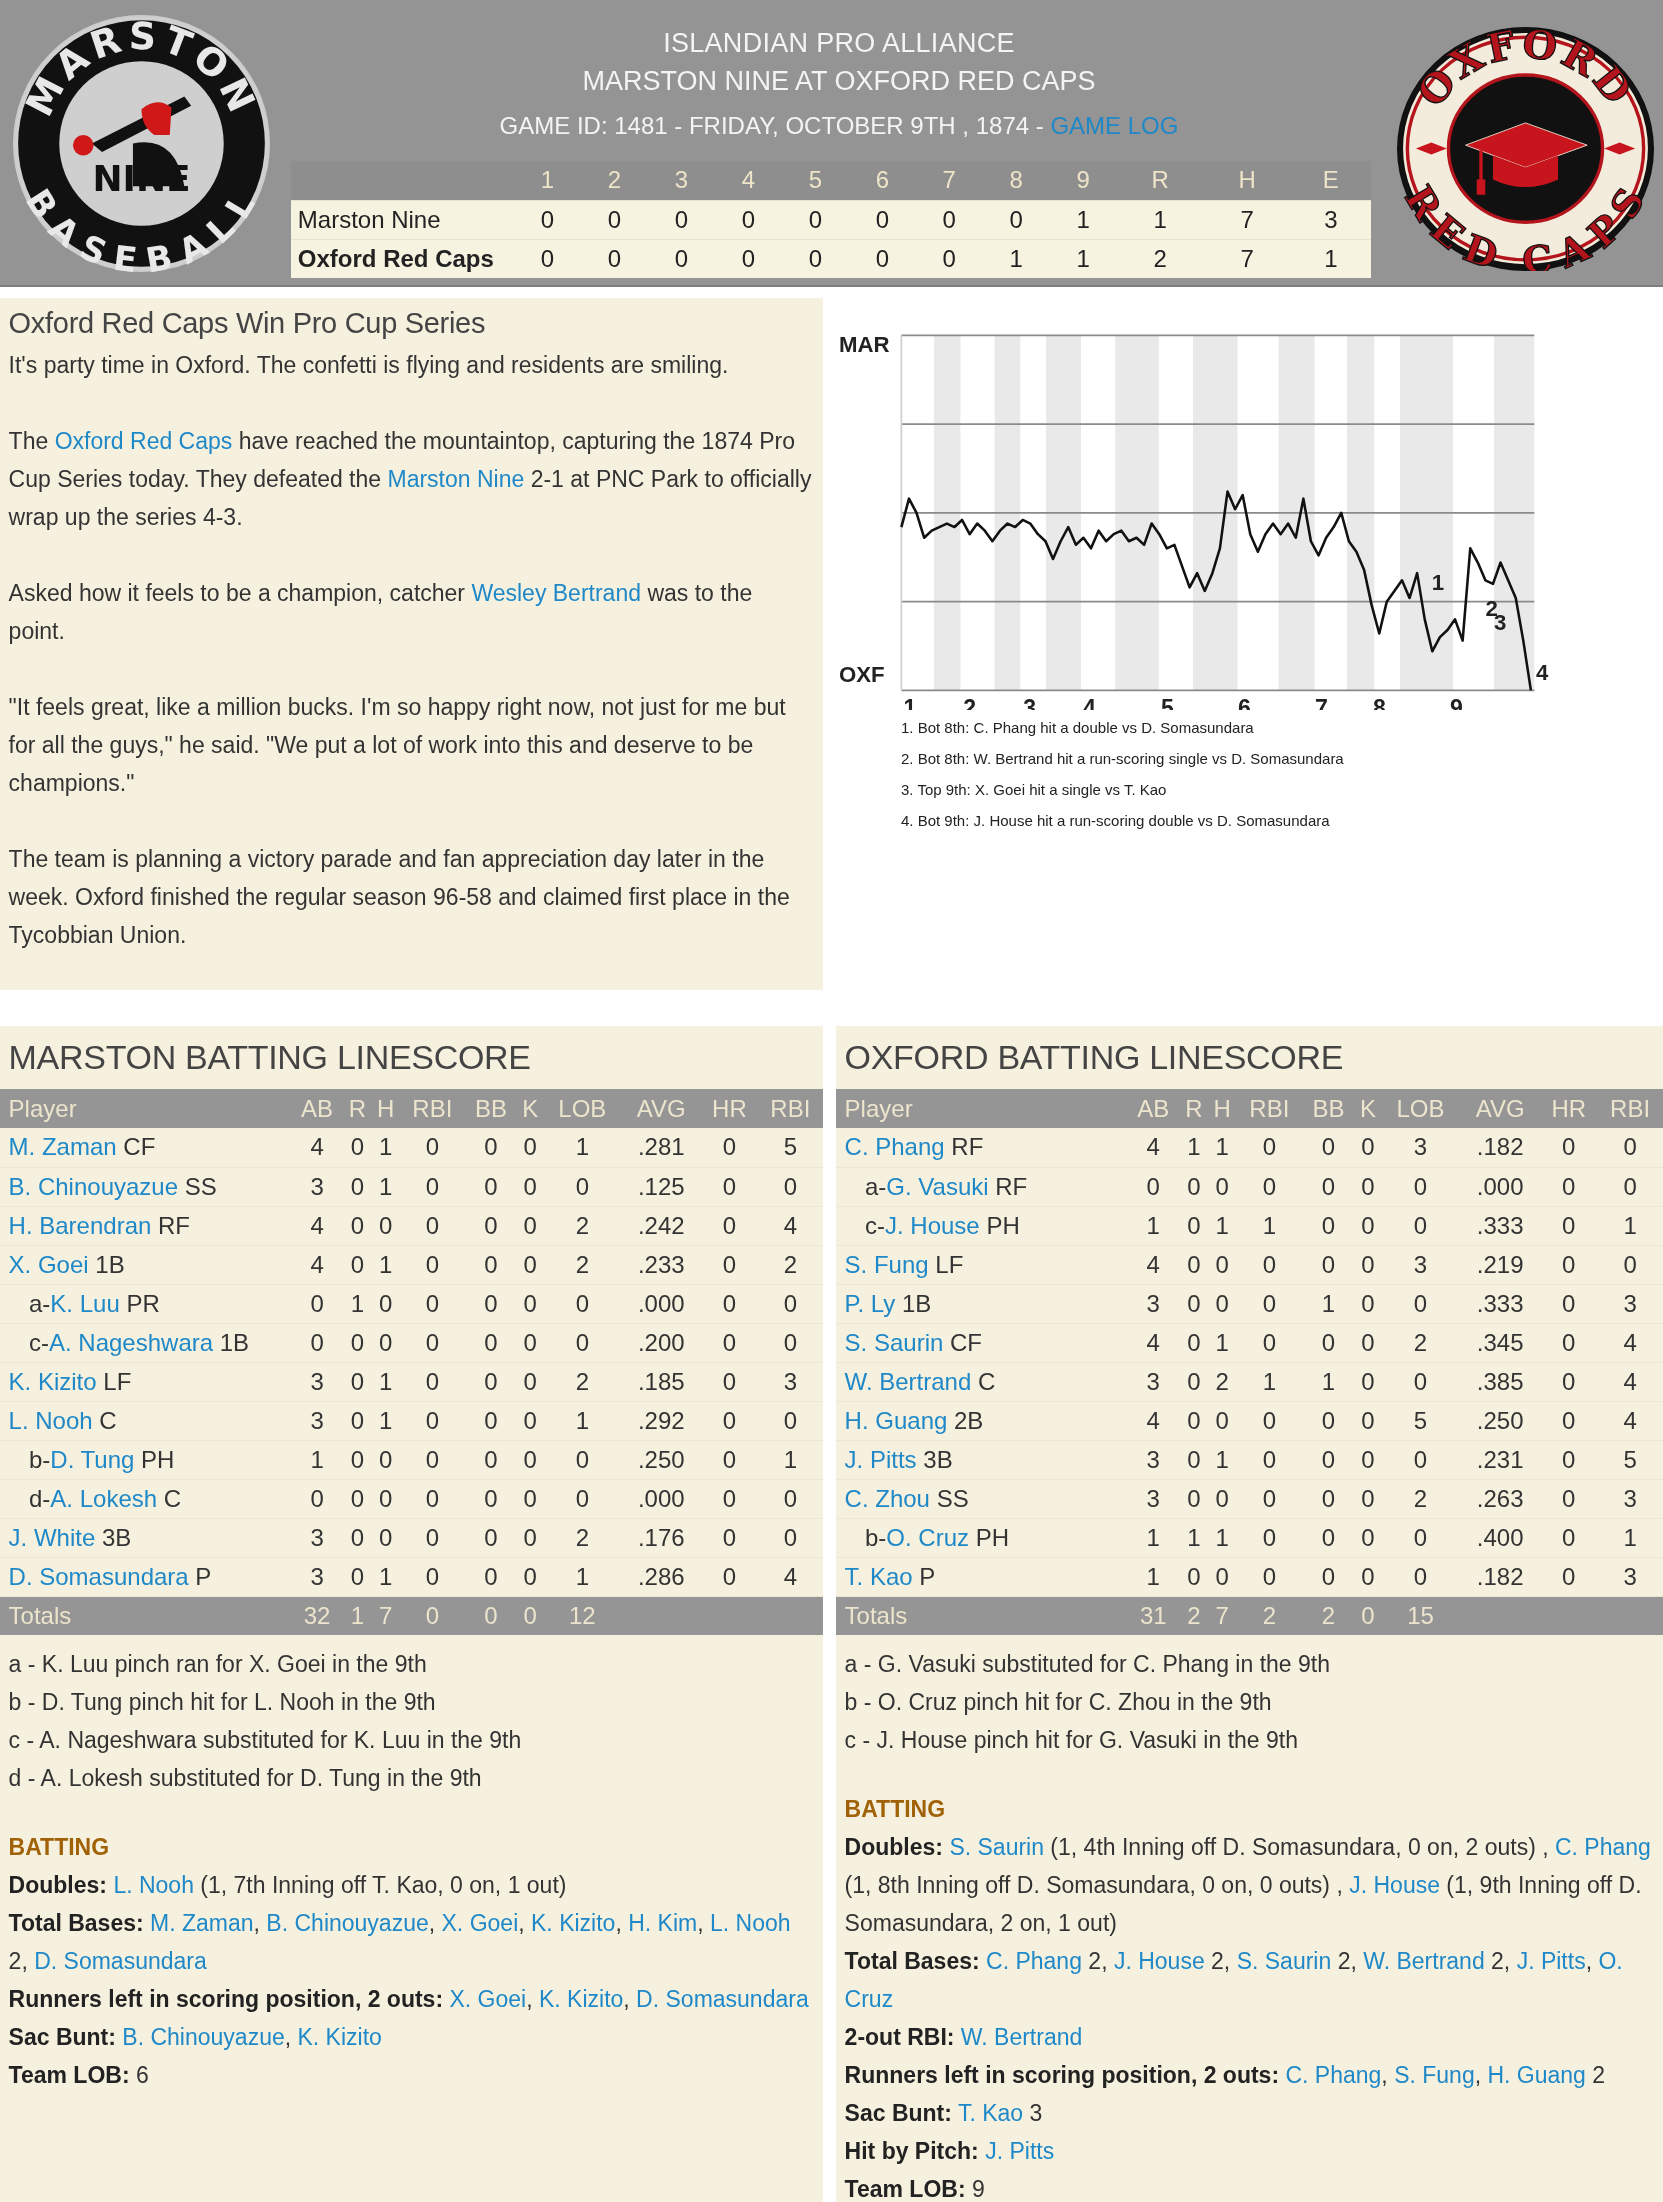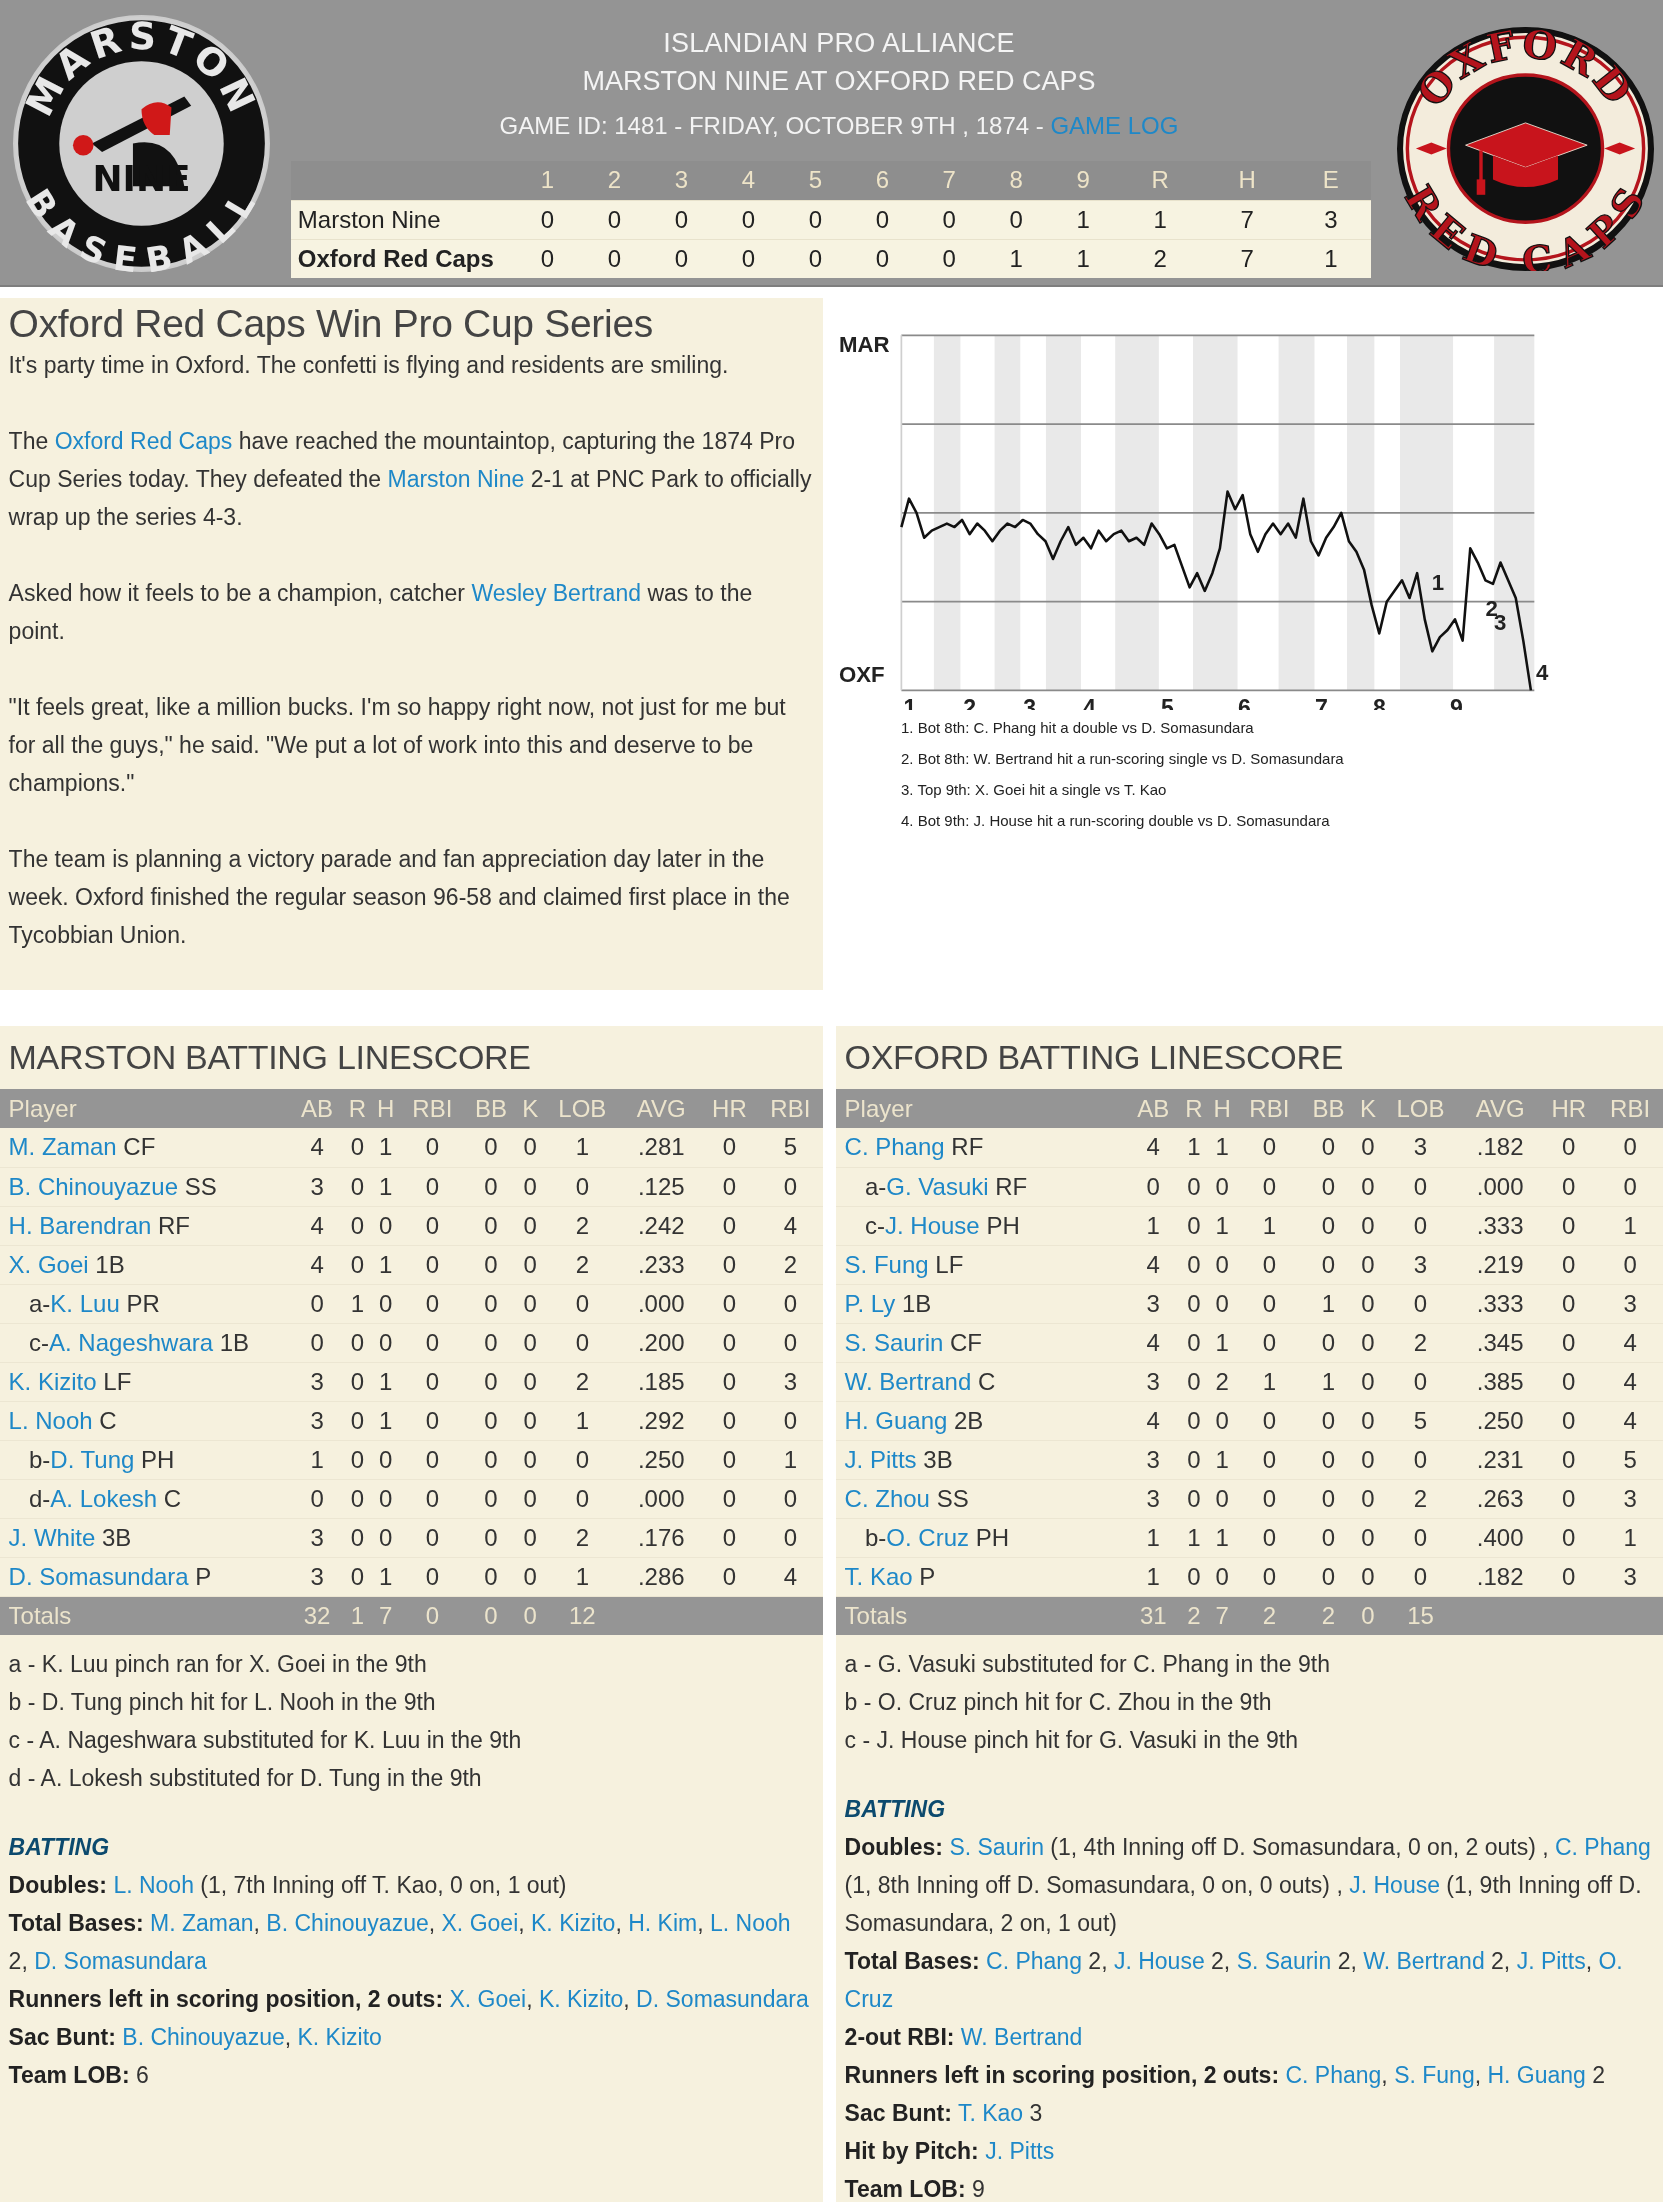--- a/index.html
+++ b/index.html
@@ -20,21 +20,21 @@
 
   #linescore { position: absolute; left: 291px; top: 161px; width: 1080px; }
   #linescore table { border-collapse: collapse; width: 100%; font-size: 24px; }
   #linescore thead td { color: #eee4c8; height: 39px; text-align: center; background: #8e8e8e; }
   #linescore tbody td { background: #f7f3e1; height: 39px; text-align: center; color: #222; border-top: 1.7px solid #e8e2cc; }
   #linescore td.team { text-align: left; padding-left: 6.8px; width: 223px; }
   #linescore tbody tr:nth-child(2) td.team { font-weight: bold; }
 
   
   #article { position: absolute; left: 0; top: 298px; width: 823px; height: 692px; background: #f6f1de; padding: 3.4px 8.6px; }
-  #article h2 { font-weight: normal; font-size: 39px; color: #444; line-height: 45px; font-family: "Liberation Sans", sans-serif; letter-spacing: -0.3px; }
+  #article h2 { font-weight: normal; font-size: 29px; color: #444; line-height: 45px; font-family: "Liberation Sans", sans-serif; letter-spacing: -0.3px; }
   #article p { font-size: 23px; line-height: 38px; color: #333; margin-bottom: 38px; }
 
   
   #chart { position: absolute; left: 830px; top: 308px; width: 833px; height: 548px; }
   #chart svg { position: absolute; left: 0; top: 0; }
   #chart-notes { position: absolute; left: 901px; top: 712px; font-size: 15px; line-height: 31px; color: #222; }
 
   
   .panel { position: absolute; top: 1026px; width: 827px; background: #f6f1de; }
   #marston-panel { left: 0; height: 1176px; width: 823px; }
@@ -44,21 +44,21 @@
   .bat-table thead td { background: #959595; color: #ece4cc; height: 39px; text-align: center; }
   .bat-table thead td.player { text-align: left; padding-left: 8.6px; }
   .bat-table tbody td { height: 39px; text-align: center; color: #333; border-bottom: 1.7px solid #ece6d2; }
   .bat-table tbody td.player { text-align: left; padding-left: 8.6px; white-space: nowrap; }
   .bat-table tbody td.player.sub { padding-left: 29px; }
   .bat-table tfoot td { background: #959595; color: #ece4cc; height: 39px; text-align: center; }
   .bat-table tfoot td.player { text-align: left; padding-left: 8.6px; }
   .col-player { width: 291px; }
   .notes { padding: 10.3px 8.6px 0 8.6px; font-size: 23px; line-height: 38px; color: #333; }
   .batting-block { padding: 31px 8.6px 0 8.6px; font-size: 23px; line-height: 38px; color: #333; }
-  .batting-block .hdr { font-weight: bold; color: #0c4a6e; font-style: italic; }
+  .batting-block .hdr { font-weight: bold; color: #a16207; }
   .batting-block .lbl { font-weight: bold; color: #222; }
 </style>
 </head>
 <body>
 
 <div id="header">
   <div id="logo-left" class="logo">
     <svg width="257" height="257" viewBox="0 0 300 300" style="position:absolute;left:-3.4px;top:-3.4px;">
       <circle cx="150" cy="150" r="146" fill="#111" stroke="#cfcfcf" stroke-width="4"></circle>
       <circle cx="150" cy="150" r="96" fill="#cfcfcf"></circle>

